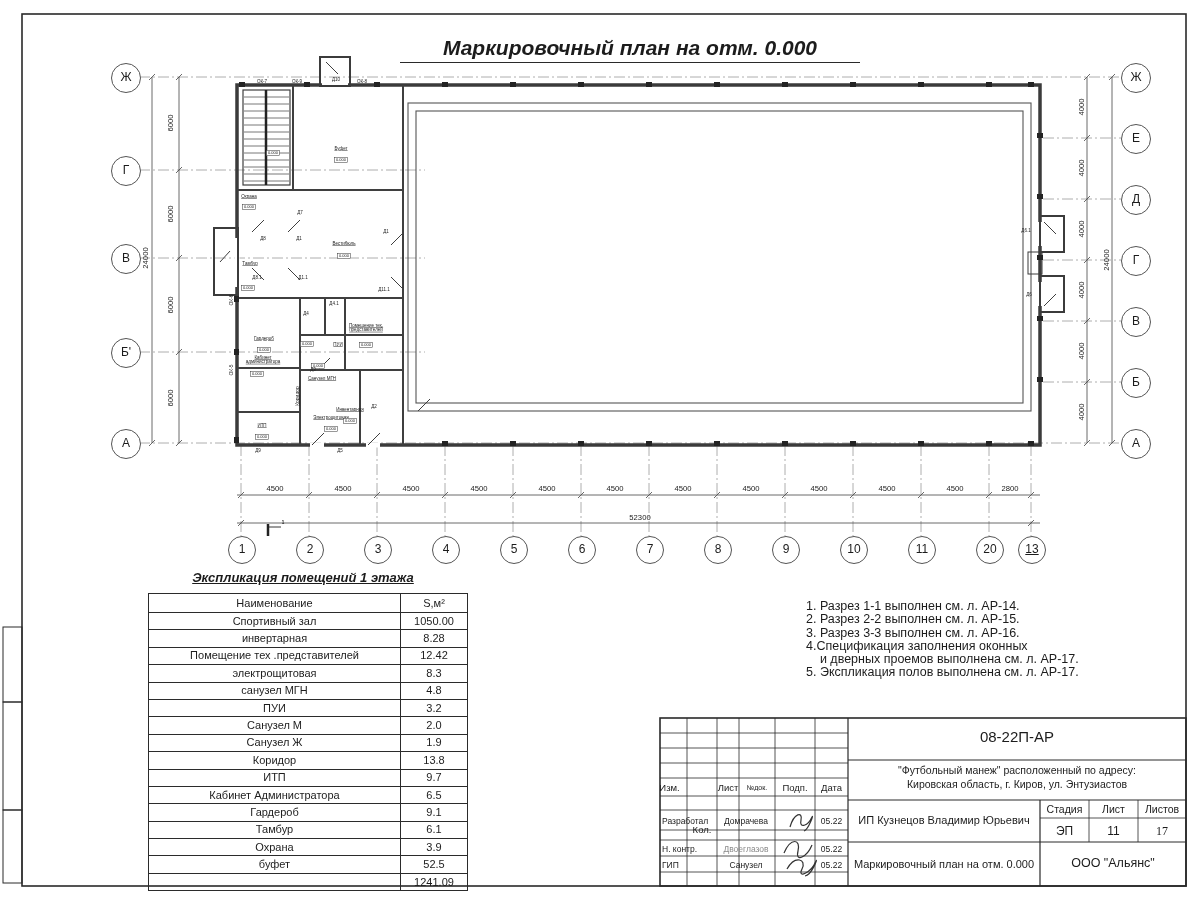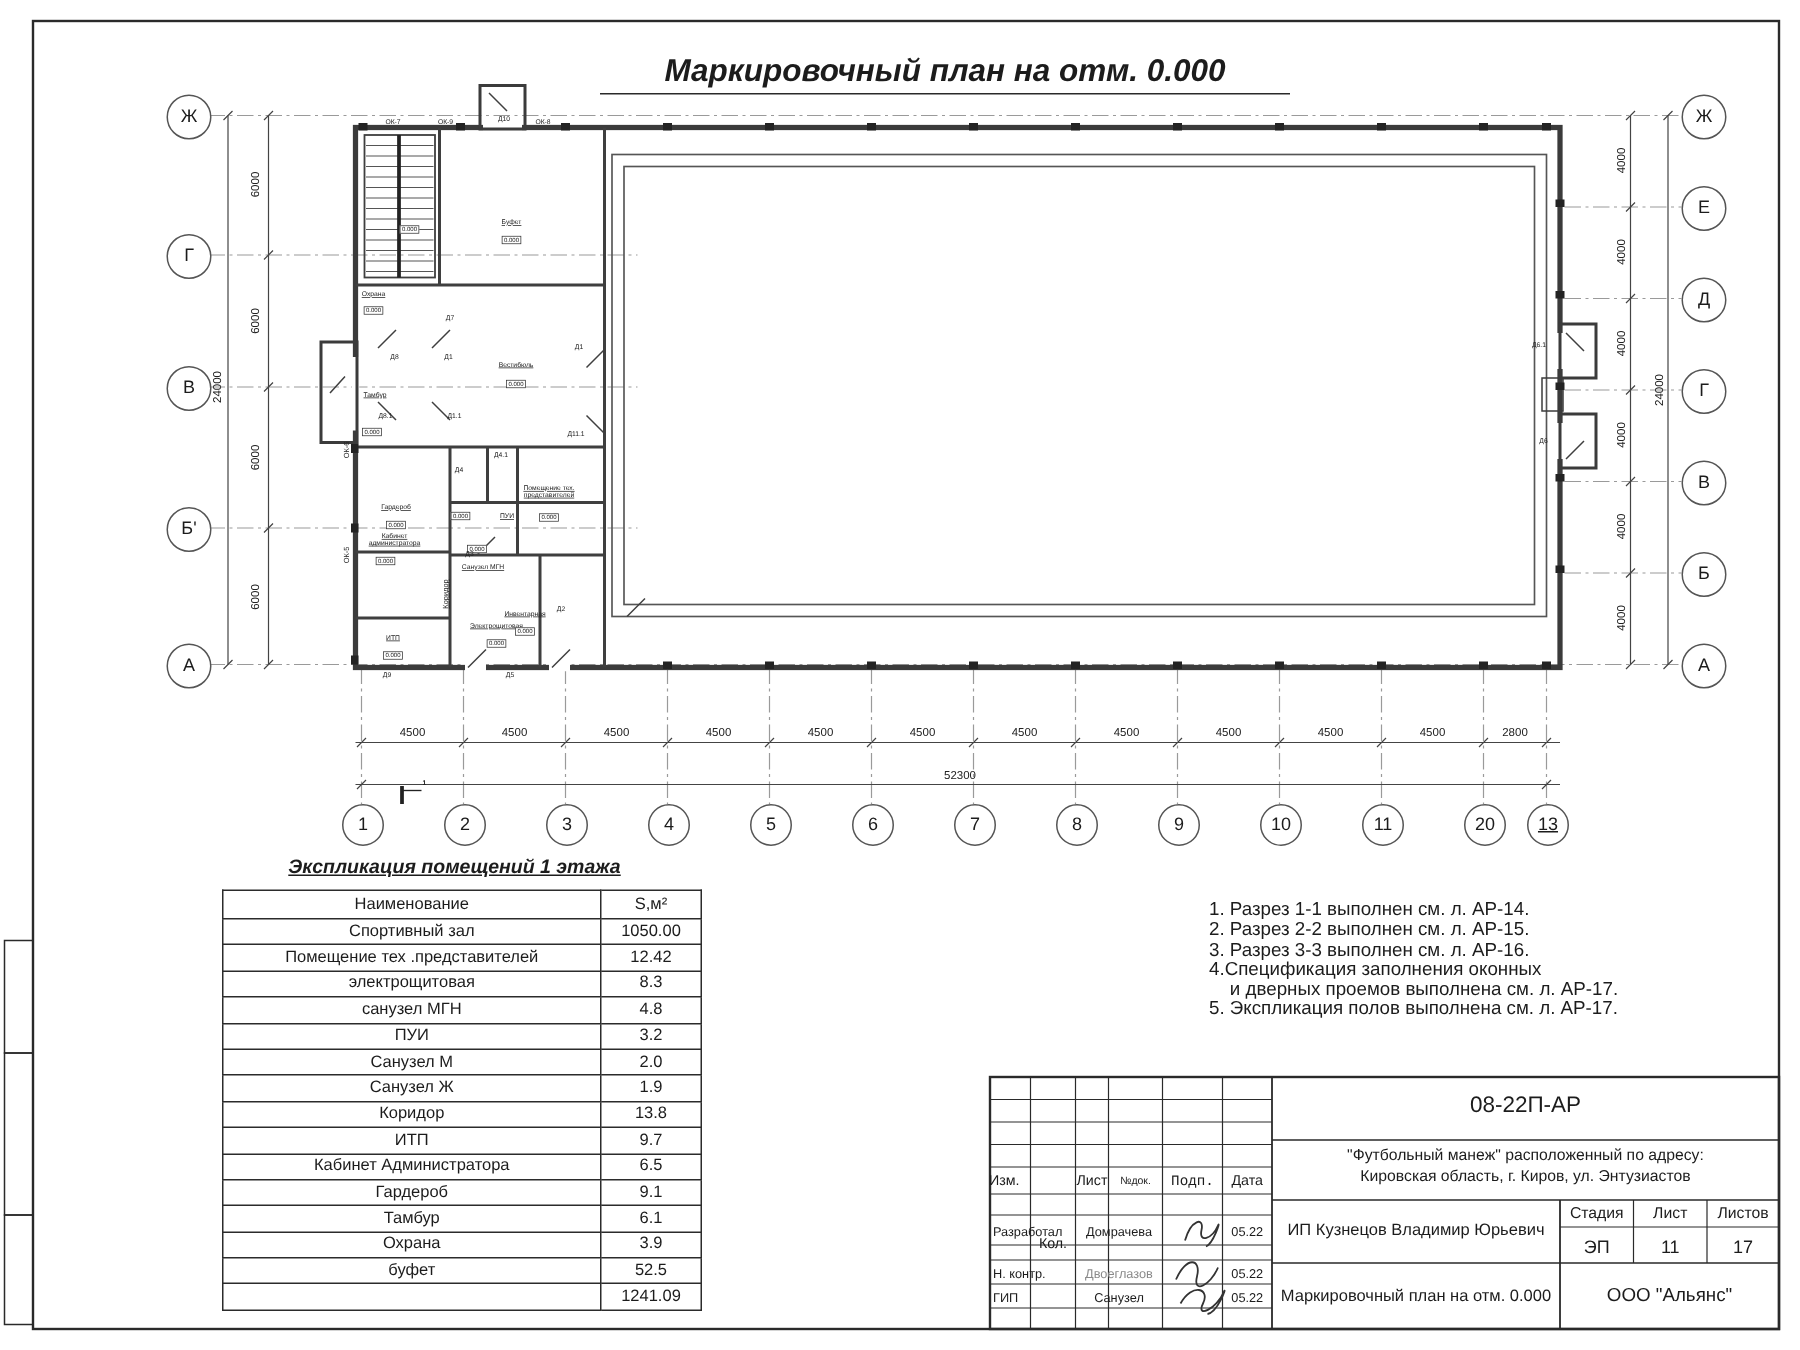--- a/index.html
+++ b/index.html
@@ -274,20 +274,24 @@
         <th class="cname">Наименование</th>
         <th class="carea">S,м²</th>
       </tr>
     </thead>
     <tbody id="expl-body">
         <tr>
           <td class="cname">Спортивный зал</td>
           <td class="carea">1050.00</td>
         </tr>
         <tr>
+          <td class="cname">инвертарная</td>
+          <td class="carea">8.28</td>
+        </tr>
+        <tr>
           <td class="cname">Помещение тех .представителей</td>
           <td class="carea">12.42</td>
         </tr>
         <tr>
           <td class="cname">электрощитовая</td>
           <td class="carea">8.3</td>
         </tr>
         <tr>
           <td class="cname">санузел МГН</td>
           <td class="carea">4.8</td>
@@ -345,26 +349,26 @@
   <div class="tb" style="left:848px;top:764px;width:338px;font-size:10.5px;">"Футбольный манеж" расположенный по адресу:</div>
   <div class="tb" style="left:848px;top:778px;width:338px;font-size:10.5px;">Кировская область, г. Киров, ул. Энтузиастов</div>
   <div class="tb" style="left:848px;top:814px;width:192px;font-size:11px;">ИП Кузнецов Владимир Юрьевич</div>
   <div class="tb" style="left:848px;top:858px;width:192px;font-size:11px;">Маркировочный план на отм. 0.000</div>
   <div class="tb" style="left:1040px;top:856px;width:146px;font-size:12.5px;">ООО "Альянс"</div>
   <div class="tb" style="left:1040px;top:803px;width:49px;font-size:10.5px;">Стадия</div>
   <div class="tb" style="left:1089px;top:803px;width:49px;font-size:10.5px;">Лист</div>
   <div class="tb" style="left:1138px;top:803px;width:48px;font-size:10.5px;">Листов</div>
   <div class="tb" style="left:1040px;top:824px;width:49px;font-size:12px;">ЭП</div>
   <div class="tb" style="left:1089px;top:824px;width:49px;font-size:12px;">11</div>
-  <div class="tb" style="left:1138px;top:824px;width:48px;font-size:12px;">17</div>
+  <div class="tb" style="left:1138px;top:824px;width:48px;font-size:12px;font-family:Liberation Serif, serif;">17</div>
   <div class="tb" style="left:648px;top:782px;width:43px;font-size:9.5px;text-align:center;">Изм.</div>
   <div class="tb" style="left:687px;top:824px;width:30px;font-size:9.5px;">Кол.</div>
   <div class="tb" style="left:717px;top:782px;width:22px;font-size:9.5px;">Лист</div>
   <div class="tb" style="left:739px;top:784px;width:36px;font-size:7px;">№док.</div>
-  <div class="tb" style="left:775px;top:782px;width:40px;font-size:9.5px;font-family:Liberation Mono, monospace;">Подп.</div>
+  <div class="tb" style="left:775px;top:782px;width:40px;font-size:9.5px;">Подп.</div>
   <div class="tb" style="left:815px;top:782px;width:33px;font-size:9.5px;">Дата</div>
 
   <div class="tb small" style="left:662px;top:816px;width:54px;text-align:left;">Разработал</div>
   <div class="tb small" style="left:717px;top:816px;width:58px;">Домрачева</div>
   <div class="tb small" style="left:815px;top:816px;width:33px;">05.22</div>
   <div class="tb small" style="left:662px;top:844px;width:54px;text-align:left;">Н. контр.</div>
   <div class="tb small" style="left:717px;top:844px;width:58px;color:#8a8a8a;">Двоеглазов</div>
   <div class="tb small" style="left:815px;top:844px;width:33px;">05.22</div>
   <div class="tb small" style="left:662px;top:860px;width:54px;text-align:left;">ГИП</div>
   <div class="tb small" style="left:717px;top:860px;width:58px;">Санузел</div>

